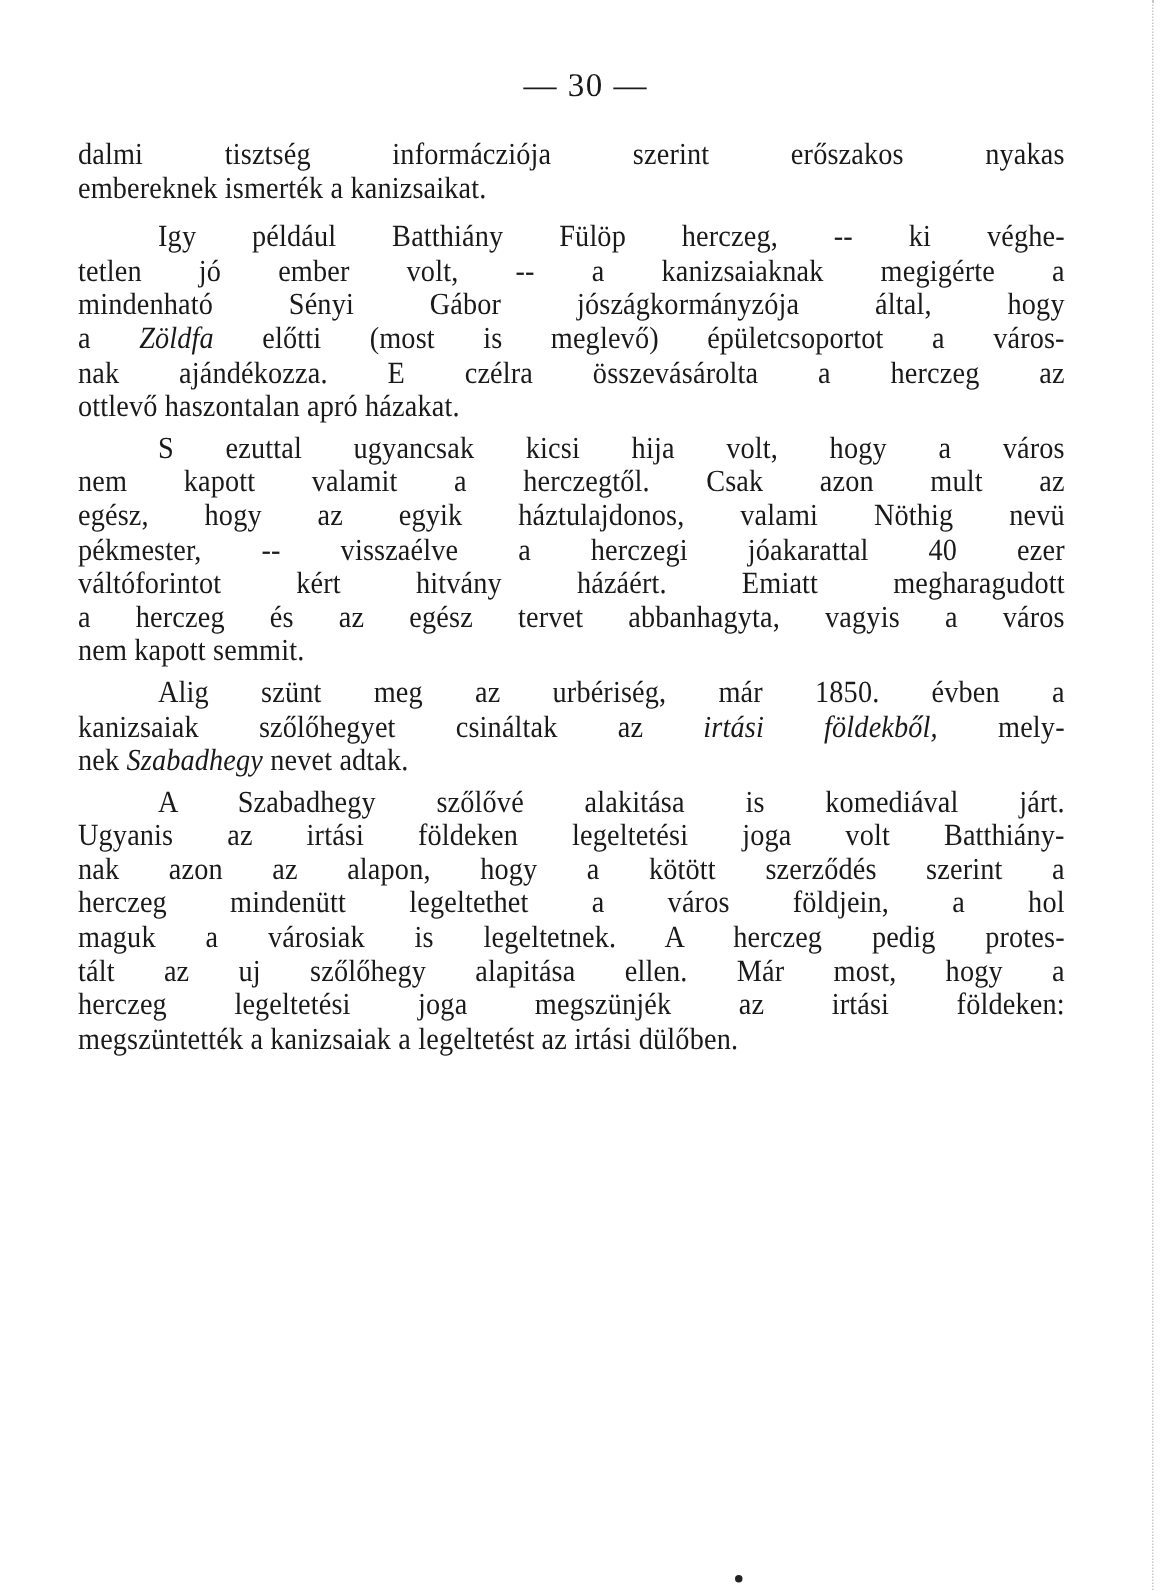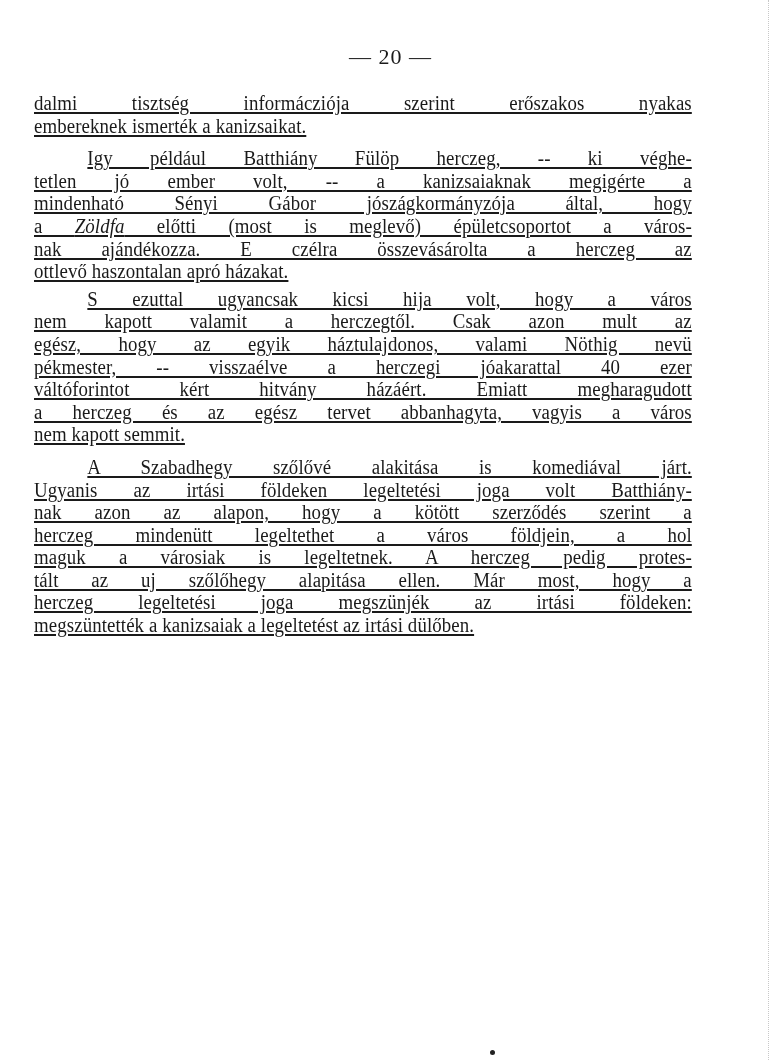--- a/index.html
+++ b/index.html
@@ -9,40 +9,40 @@
   }
   .right-edge {
     position: absolute; left: 768px; top: 0; width: 1px; height: 1060px;
     border-left: 1px dotted #c8c8c8;
   }
   .page-number {
     position: absolute; top: 44px; left: 0; width: 781px; text-align: center;
     font-size: 22px; letter-spacing: 1px;
   }
   .text-block {
-    position: absolute; left: 34px; top: 92px; width: 658px; text-decoration: underline;
+    position: absolute; left: 52px; top: 92px; width: 658px;
   }
   .line {
     font-size: 20.5px; line-height: 22.6px; height: 22.6px; white-space: nowrap;
     text-align: justify; text-align-last: justify; transform: scaleX(0.92); transform-origin: left;
     width: 715px; letter-spacing: 0.1px;
   }
   .line.last { text-align-last: left; }
   .line.indent { padding-left: 58px; width: 657px; }
   .para-gap { height: 5px; }
   em { font-style: italic; }
   .dot {
     position: absolute; left: 490px; top: 1050px; width: 5px; height: 5px; border-radius: 50%; background: #222;
   }
 </style>
 </head>
 <body>
 
 <div class="right-edge"></div>
-<div class="page-number">— 20 —</div>
+<div class="page-number">— 30 —</div>
 <div class="text-block" id="text-block">
     <div>
       <div class="line">dalmi tisztség informácziója szerint erőszakos nyakas</div>
       <div class="line last">embereknek ismerték a kanizsaikat.</div>
     </div>
     <div class="para-gap"></div>
     <div class="para-gap"></div>
     <div>
       <div class="line indent">Igy például Batthiány Fülöp herczeg, -- ki véghe-</div>
       <div class="line">tetlen jó ember volt, -- a kanizsaiaknak megigérte a</div>
@@ -55,20 +55,25 @@
     <div>
       <div class="line indent">S ezuttal ugyancsak kicsi hija volt, hogy a város</div>
       <div class="line">nem kapott valamit a herczegtől. Csak azon mult az</div>
       <div class="line">egész, hogy az egyik háztulajdonos, valami Nöthig nevü</div>
       <div class="line">pékmester, -- visszaélve a herczegi jóakarattal 40 ezer</div>
       <div class="line">váltóforintot kért hitvány házáért. Emiatt megharagudott</div>
       <div class="line">a herczeg és az egész tervet abbanhagyta, vagyis a város</div>
       <div class="line last">nem kapott semmit.</div>
     </div>
     <div class="para-gap"></div>
+    <div>
+      <div class="line indent">Alig szünt meg az urbériség, már 1850. évben a</div>
+      <div class="line">kanizsaiak szőlőhegyet csináltak az <em>irtási földekből,</em> mely-</div>
+      <div class="line last">nek <em>Szabadhegy</em> nevet adtak.</div>
+    </div>
     <div class="para-gap"></div>
     <div>
       <div class="line indent">A Szabadhegy szőlővé alakitása is komediával járt.</div>
       <div class="line">Ugyanis az irtási földeken legeltetési joga volt Batthiány-</div>
       <div class="line">nak azon az alapon, hogy a kötött szerződés szerint a</div>
       <div class="line">herczeg mindenütt legeltethet a város földjein, a hol</div>
       <div class="line">maguk a városiak is legeltetnek. A herczeg pedig protes-</div>
       <div class="line">tált az uj szőlőhegy alapitása ellen. Már most, hogy a</div>
       <div class="line">herczeg legeltetési joga megszünjék az irtási földeken:</div>
       <div class="line last">megszüntették a kanizsaiak a legeltetést az irtási dülőben.</div>

